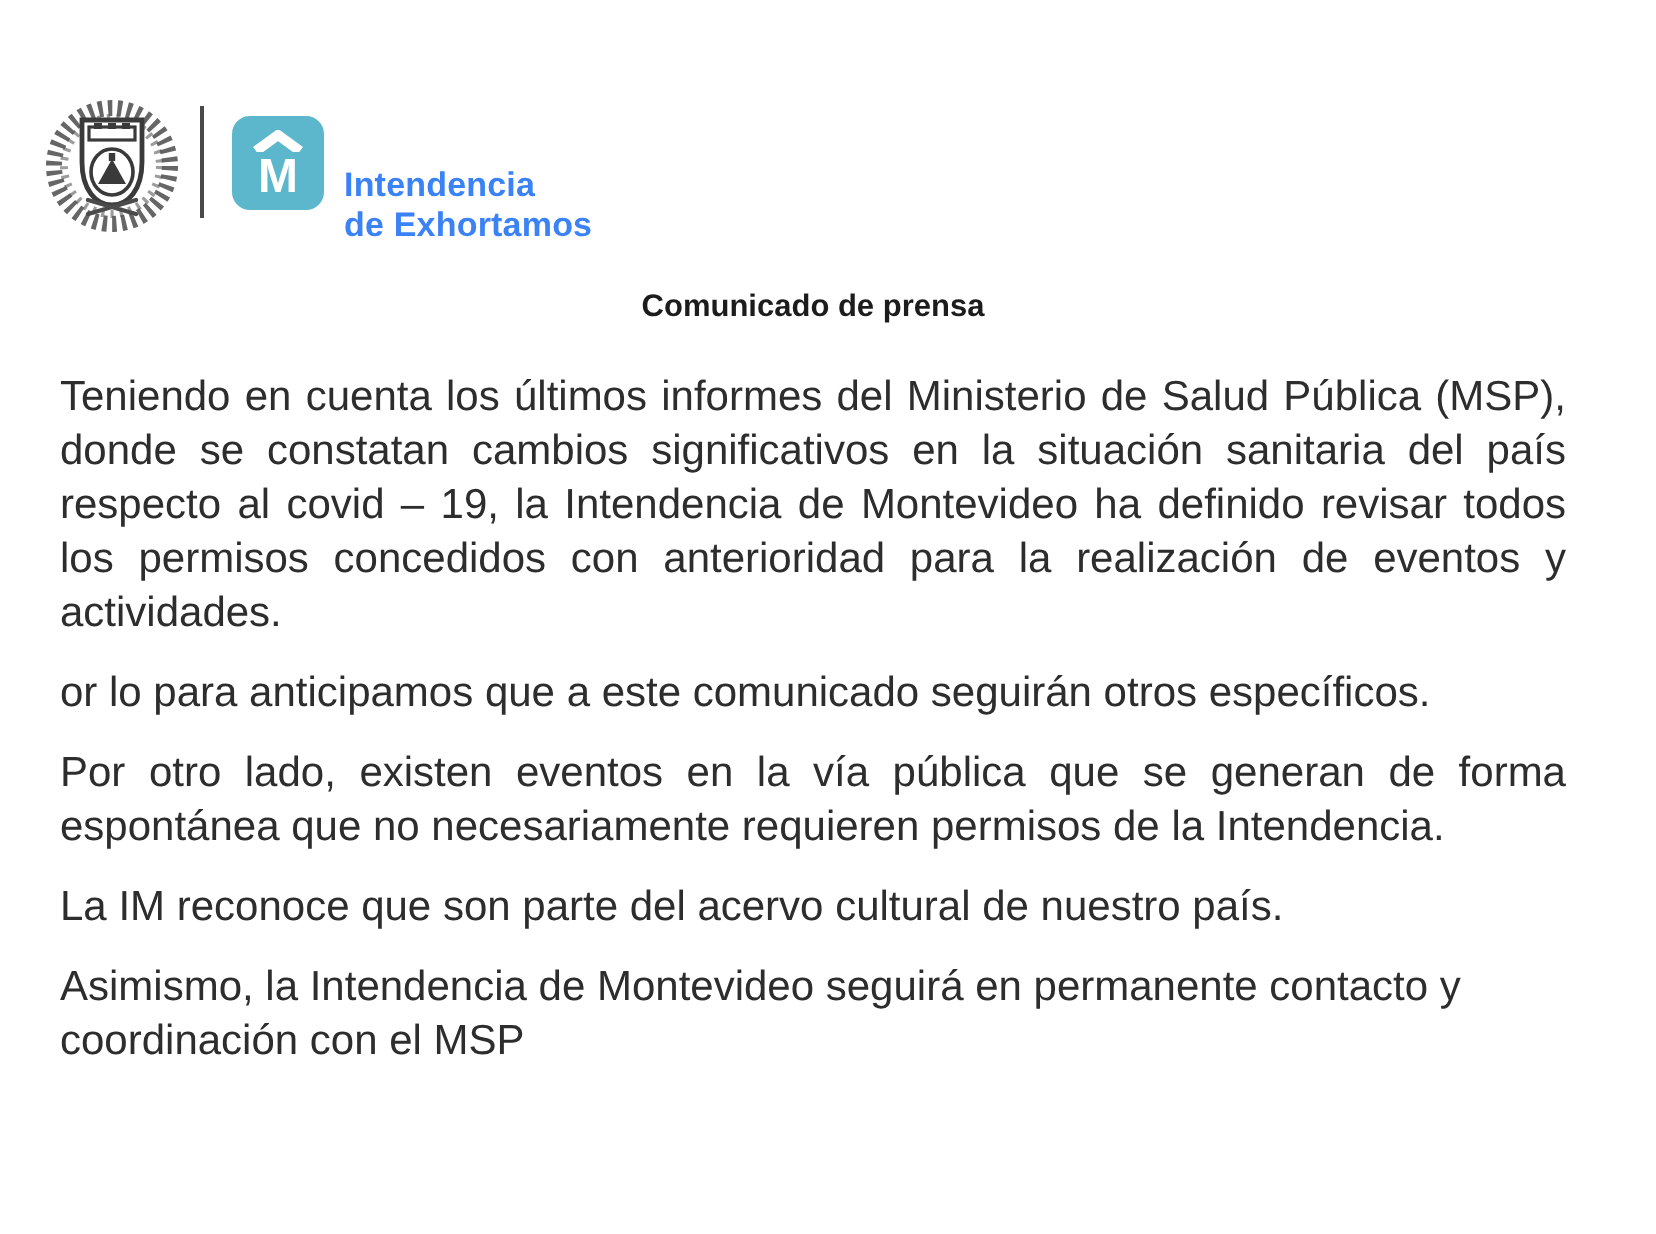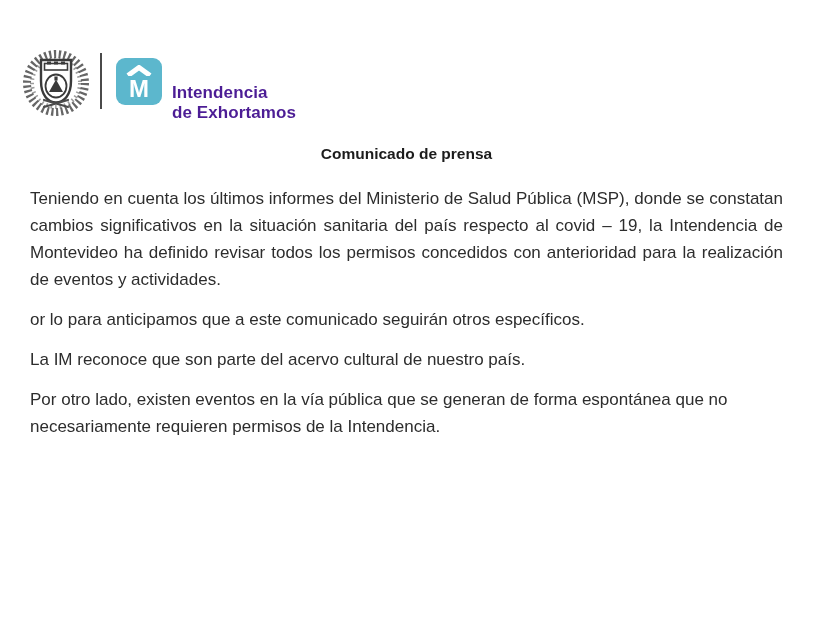--- a/index.html
+++ b/index.html
@@ -51,21 +51,21 @@
     bottom: 3px;
     width: 100%;
     text-align: center;
     color: #ffffff;
     font-weight: bold;
     font-size: 24px;
     line-height: 26px;
     letter-spacing: 0;
   }
   .brand-name {
-    color: #4c1d95;
+    color: #3b82f6;
     font-weight: bold;
     font-size: 17px;
     line-height: 20px;
     letter-spacing: 0.1px;
     margin-top: 44px;
   }
   
   .doc {
     position: absolute;
     top: 145px;
@@ -75,21 +75,21 @@
   .doc-title {
     text-align: center;
     font-weight: bold;
     font-size: 15.5px;
     color: #1c1c1c;
     margin-bottom: 22px;
   }
   .doc p {
     text-align: justify;
     text-justify: inter-word;
-    font-size: 17px;
+    font-size: 21px;
     line-height: 27px;
     color: #2d2d2d;
     margin-bottom: 13px;
   }
   .doc p:last-child { text-align: left; }
 </style>
 </head>
 <body>
 
 <div class="sheet">
@@ -130,17 +130,18 @@
       <div>Intendencia</div>
       <div>de Exhortamos</div>
     </div>
   </div>
 
   <div class="doc">
     <div class="doc-title">Comunicado de prensa</div>
 
     <p>Teniendo en cuenta los últimos informes del Ministerio de Salud Pública (MSP), donde se constatan cambios significativos en la situación sanitaria del país respecto al covid – 19, la Intendencia de Montevideo ha definido revisar todos los permisos concedidos con anterioridad para la realización de eventos y actividades.</p>
     <p>or lo para anticipamos que a este comunicado seguirán otros específicos.</p>
+    <p>Por otro lado, existen eventos en la vía pública que se generan de forma espontánea que no necesariamente requieren permisos de la Intendencia.</p>
     <p>La IM reconoce que son parte del acervo cultural de nuestro país.</p>
-    <p>Por otro lado, existen eventos en la vía pública que se generan de forma espontánea que no necesariamente requieren permisos de la Intendencia.</p>
+    <p>Asimismo, la Intendencia de Montevideo seguirá en permanente contacto y coordinación con el MSP</p>
   </div>
 
 </div>
 
 </body></html>

